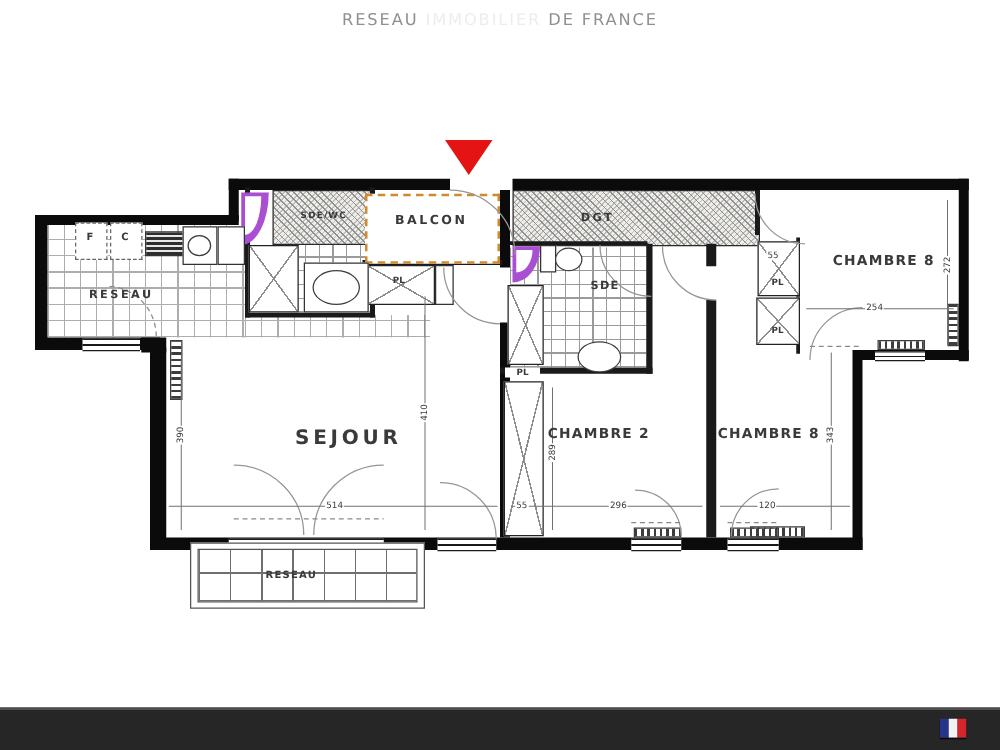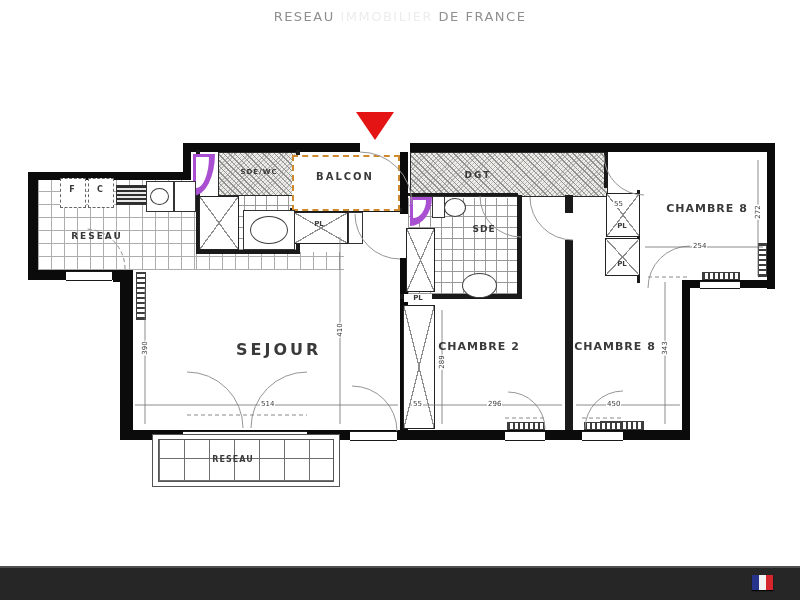--- a/index.html
+++ b/index.html
@@ -186,21 +186,21 @@
   <div class="lbl" style="left:306px;top:220px;width:26px;font-size:7px;">PL</div>
   <div class="lbl" style="left:404px;top:294px;width:28px;font-size:7px;background:#fff;">PL</div>
   <div class="lbl" style="left:608px;top:222px;width:28px;font-size:7px;">PL</div>
   <div class="lbl" style="left:608px;top:260px;width:28px;font-size:7px;">PL</div>
   <div class="lbl" style="left:60px;top:185px;width:24px;font-size:8px;">F</div>
   <div class="lbl" style="left:88px;top:185px;width:24px;font-size:8px;">C</div>
 
   <div class="dim" style="left:260px;top:400px;">514</div>
   <div class="dim" style="left:412px;top:400px;">55</div>
   <div class="dim" style="left:487px;top:400px;">296</div>
-  <div class="dim" style="left:606px;top:400px;">450</div>
+  <div class="dim" style="left:606px;top:400px;">120</div>
   <div class="dim v" style="left:137px;top:344px;">390</div>
   <div class="dim v" style="left:332px;top:326px;">410</div>
   <div class="dim v" style="left:434px;top:358px;">289</div>
   <div class="dim v" style="left:657px;top:344px;">343</div>
   <div class="dim v" style="left:750px;top:208px;">272</div>
   <div class="dim" style="left:692px;top:242px;">254</div>
   <div class="dim" style="left:613px;top:200px;">55</div>
 
   <div id="footer"></div>
   <div id="brand">

